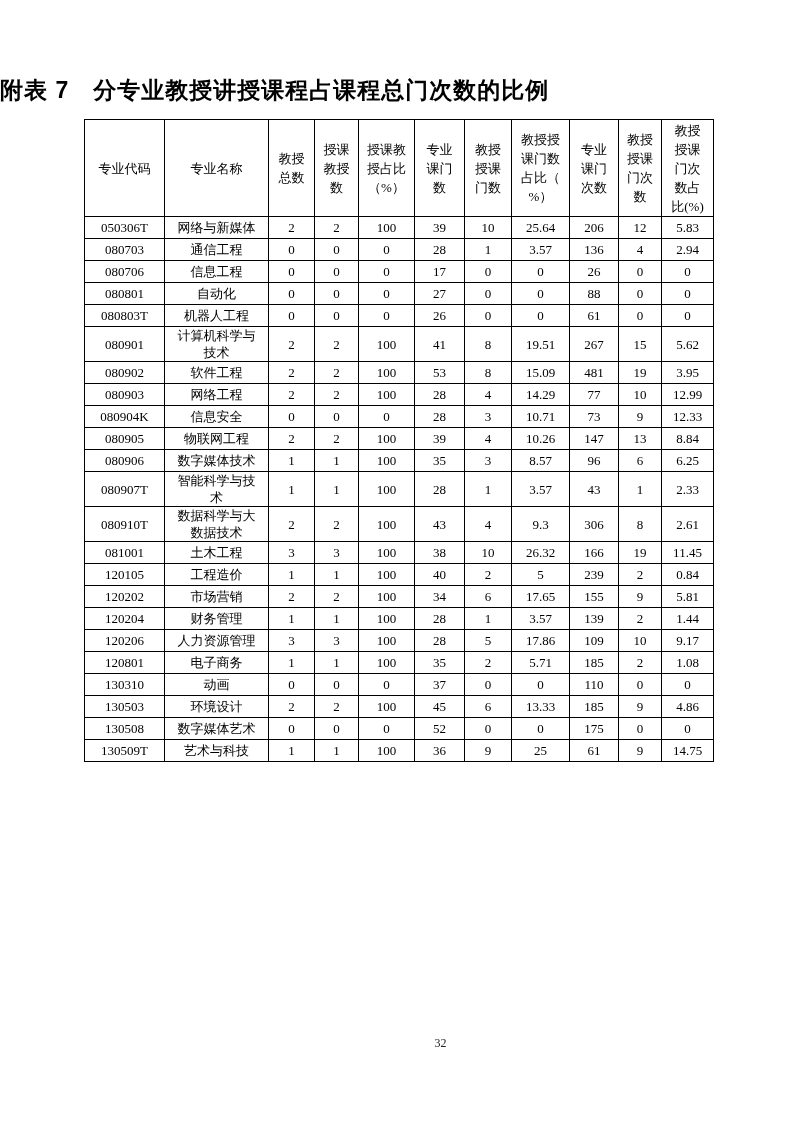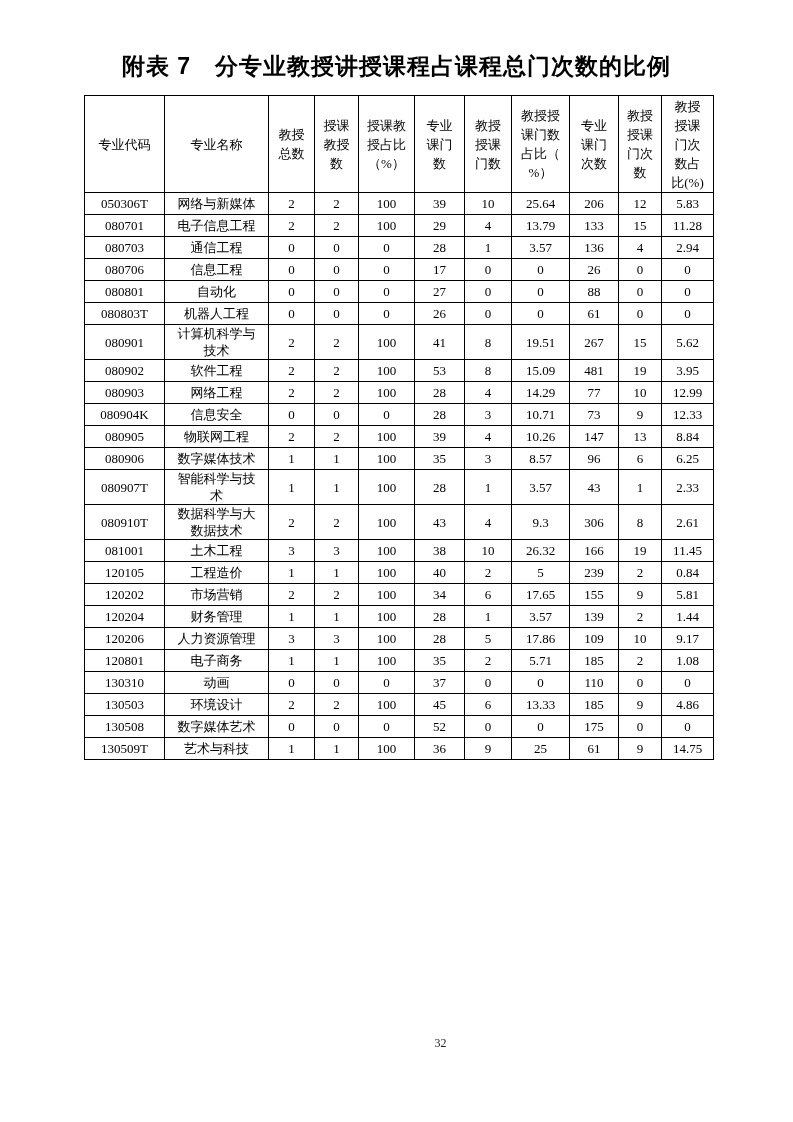--- a/index.html
+++ b/index.html
@@ -12,22 +12,21 @@
     font-family: "Liberation Serif", "DejaVu Serif", serif;
     color: #000;
   }
   .page {
     position: relative;
     width: 793px;
     height: 1122px;
     background: #fff;
   }
   .doc-title {
-    padding-top: 52px;
-    text-align: center;
+    padding-top: 76px;
     font-family: "Liberation Sans", "DejaVu Sans", sans-serif;
     font-weight: bold;
     font-size: 23px;
     line-height: 28px;
     letter-spacing: 1px;
     color: #000;
   }
   table.report {
     border-collapse: collapse;
     table-layout: fixed;
@@ -113,33 +112,20 @@
           <td class="c4">2</td>
           <td class="c5">100</td>
           <td class="c6">39</td>
           <td class="c7">10</td>
           <td class="c8">25.64</td>
           <td class="c9">206</td>
           <td class="c10">12</td>
           <td class="c11">5.83</td>
         </tr>
         <tr>
-          <td class="c1">080701</td>
-          <td class="c2">电子信息工程</td>
-          <td class="c3">2</td>
-          <td class="c4">2</td>
-          <td class="c5">100</td>
-          <td class="c6">29</td>
-          <td class="c7">4</td>
-          <td class="c8">13.79</td>
-          <td class="c9">133</td>
-          <td class="c10">15</td>
-          <td class="c11">11.28</td>
-        </tr>
-        <tr>
           <td class="c1">080703</td>
           <td class="c2">通信工程</td>
           <td class="c3">0</td>
           <td class="c4">0</td>
           <td class="c5">0</td>
           <td class="c6">28</td>
           <td class="c7">1</td>
           <td class="c8">3.57</td>
           <td class="c9">136</td>
           <td class="c10">4</td>

